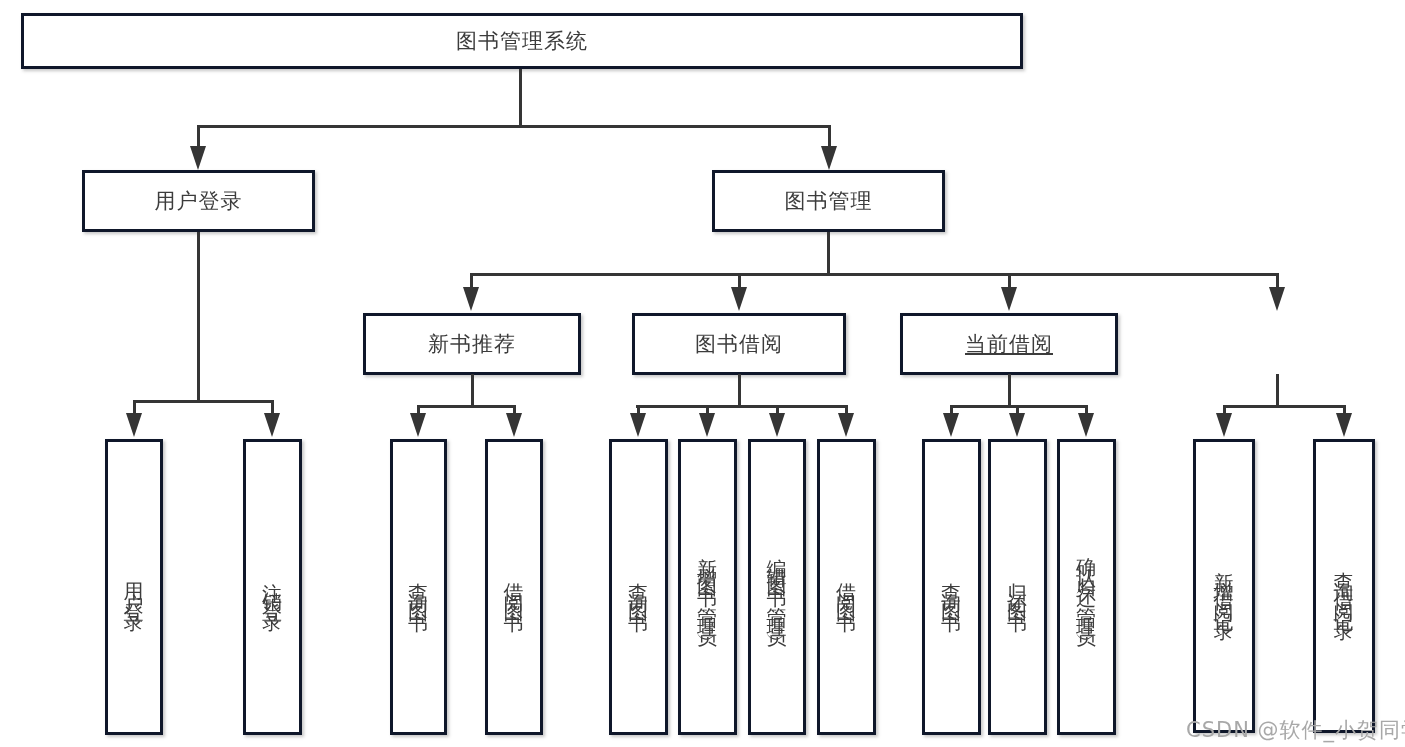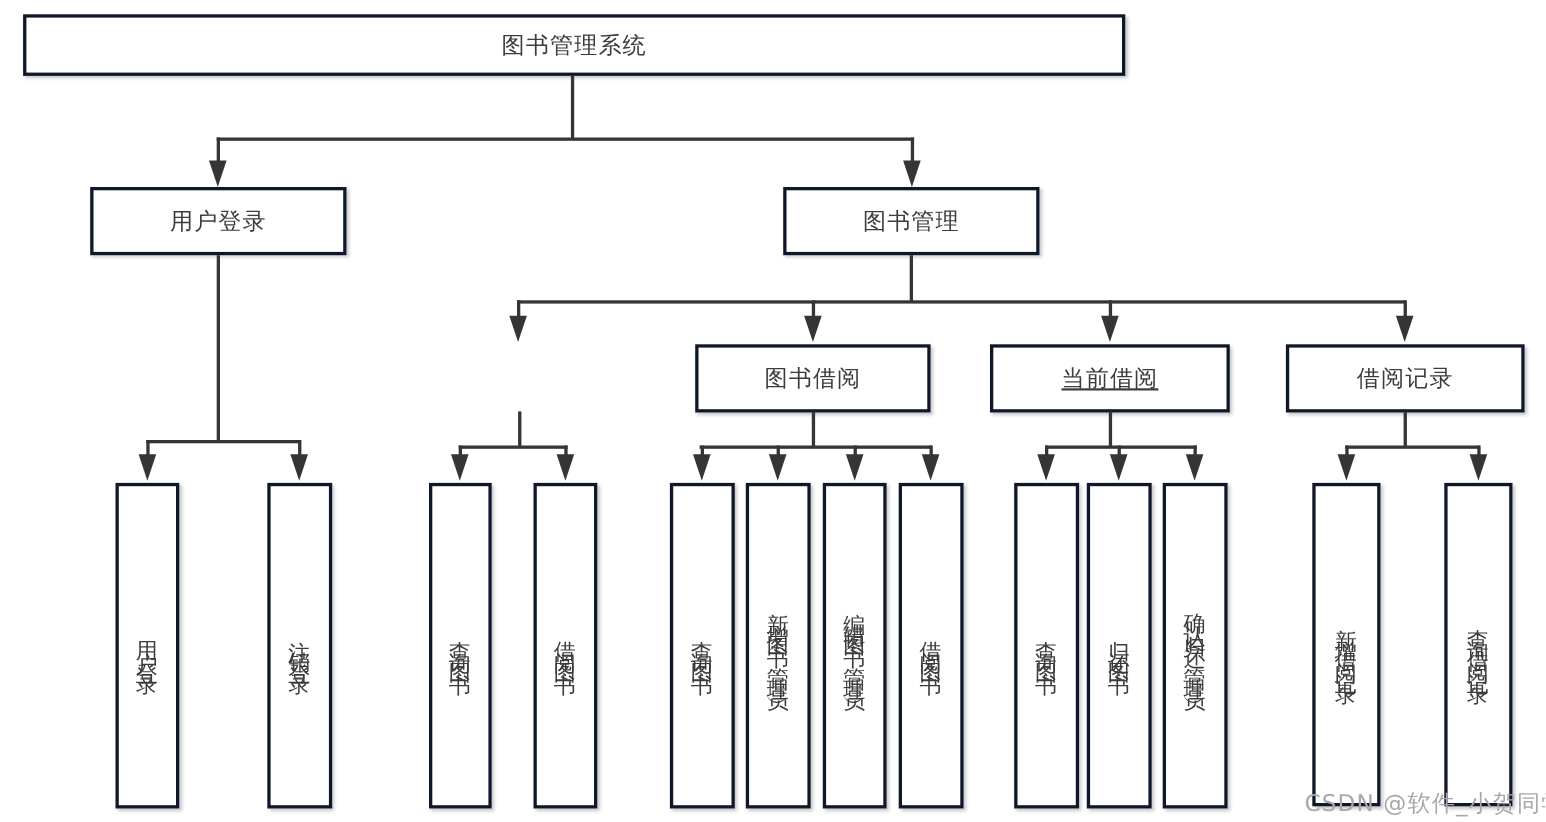--- a/index.html
+++ b/index.html
@@ -86,28 +86,28 @@
   <div class="hl" style="left:470px;top:273px;width:808px;"></div>
   <div class="vl" style="left:470px;top:273px;height:16px;"></div>
   <div class="arrow" style="left:463px;top:287px;"></div>
   <div class="vl" style="left:738px;top:273px;height:16px;"></div>
   <div class="arrow" style="left:731px;top:287px;"></div>
   <div class="vl" style="left:1008px;top:273px;height:16px;"></div>
   <div class="arrow" style="left:1001px;top:287px;"></div>
   <div class="vl" style="left:1276px;top:273px;height:16px;"></div>
   <div class="arrow" style="left:1269px;top:287px;"></div>
 
+  <div class="box box-h" style="left:363px;top:313px;width:218px;height:62px;">
+    <span>新书推荐</span>
+  </div>
   <div class="box box-h" style="left:632px;top:313px;width:214px;height:62px;">
     <span>图书借阅</span>
   </div>
   <div class="box box-h" style="left:900px;top:313px;width:218px;height:62px;text-decoration:underline;">
     <span>当前借阅</span>
-  </div>
-  <div class="box box-h" style="left:1169px;top:313px;width:217px;height:62px;">
-    <span>借阅记录</span>
   </div>
 
   <div class="vl" style="left:471px;top:374px;height:33px;"></div>
   <div class="hl" style="left:417px;top:405px;width:99px;"></div>
   <div class="vl" style="left:417px;top:405px;height:10px;"></div>
   <div class="arrow" style="left:410px;top:413px;"></div>
   <div class="vl" style="left:513px;top:405px;height:10px;"></div>
   <div class="arrow" style="left:506px;top:413px;"></div>
 
   <div class="vl" style="left:738px;top:374px;height:33px;"></div>

